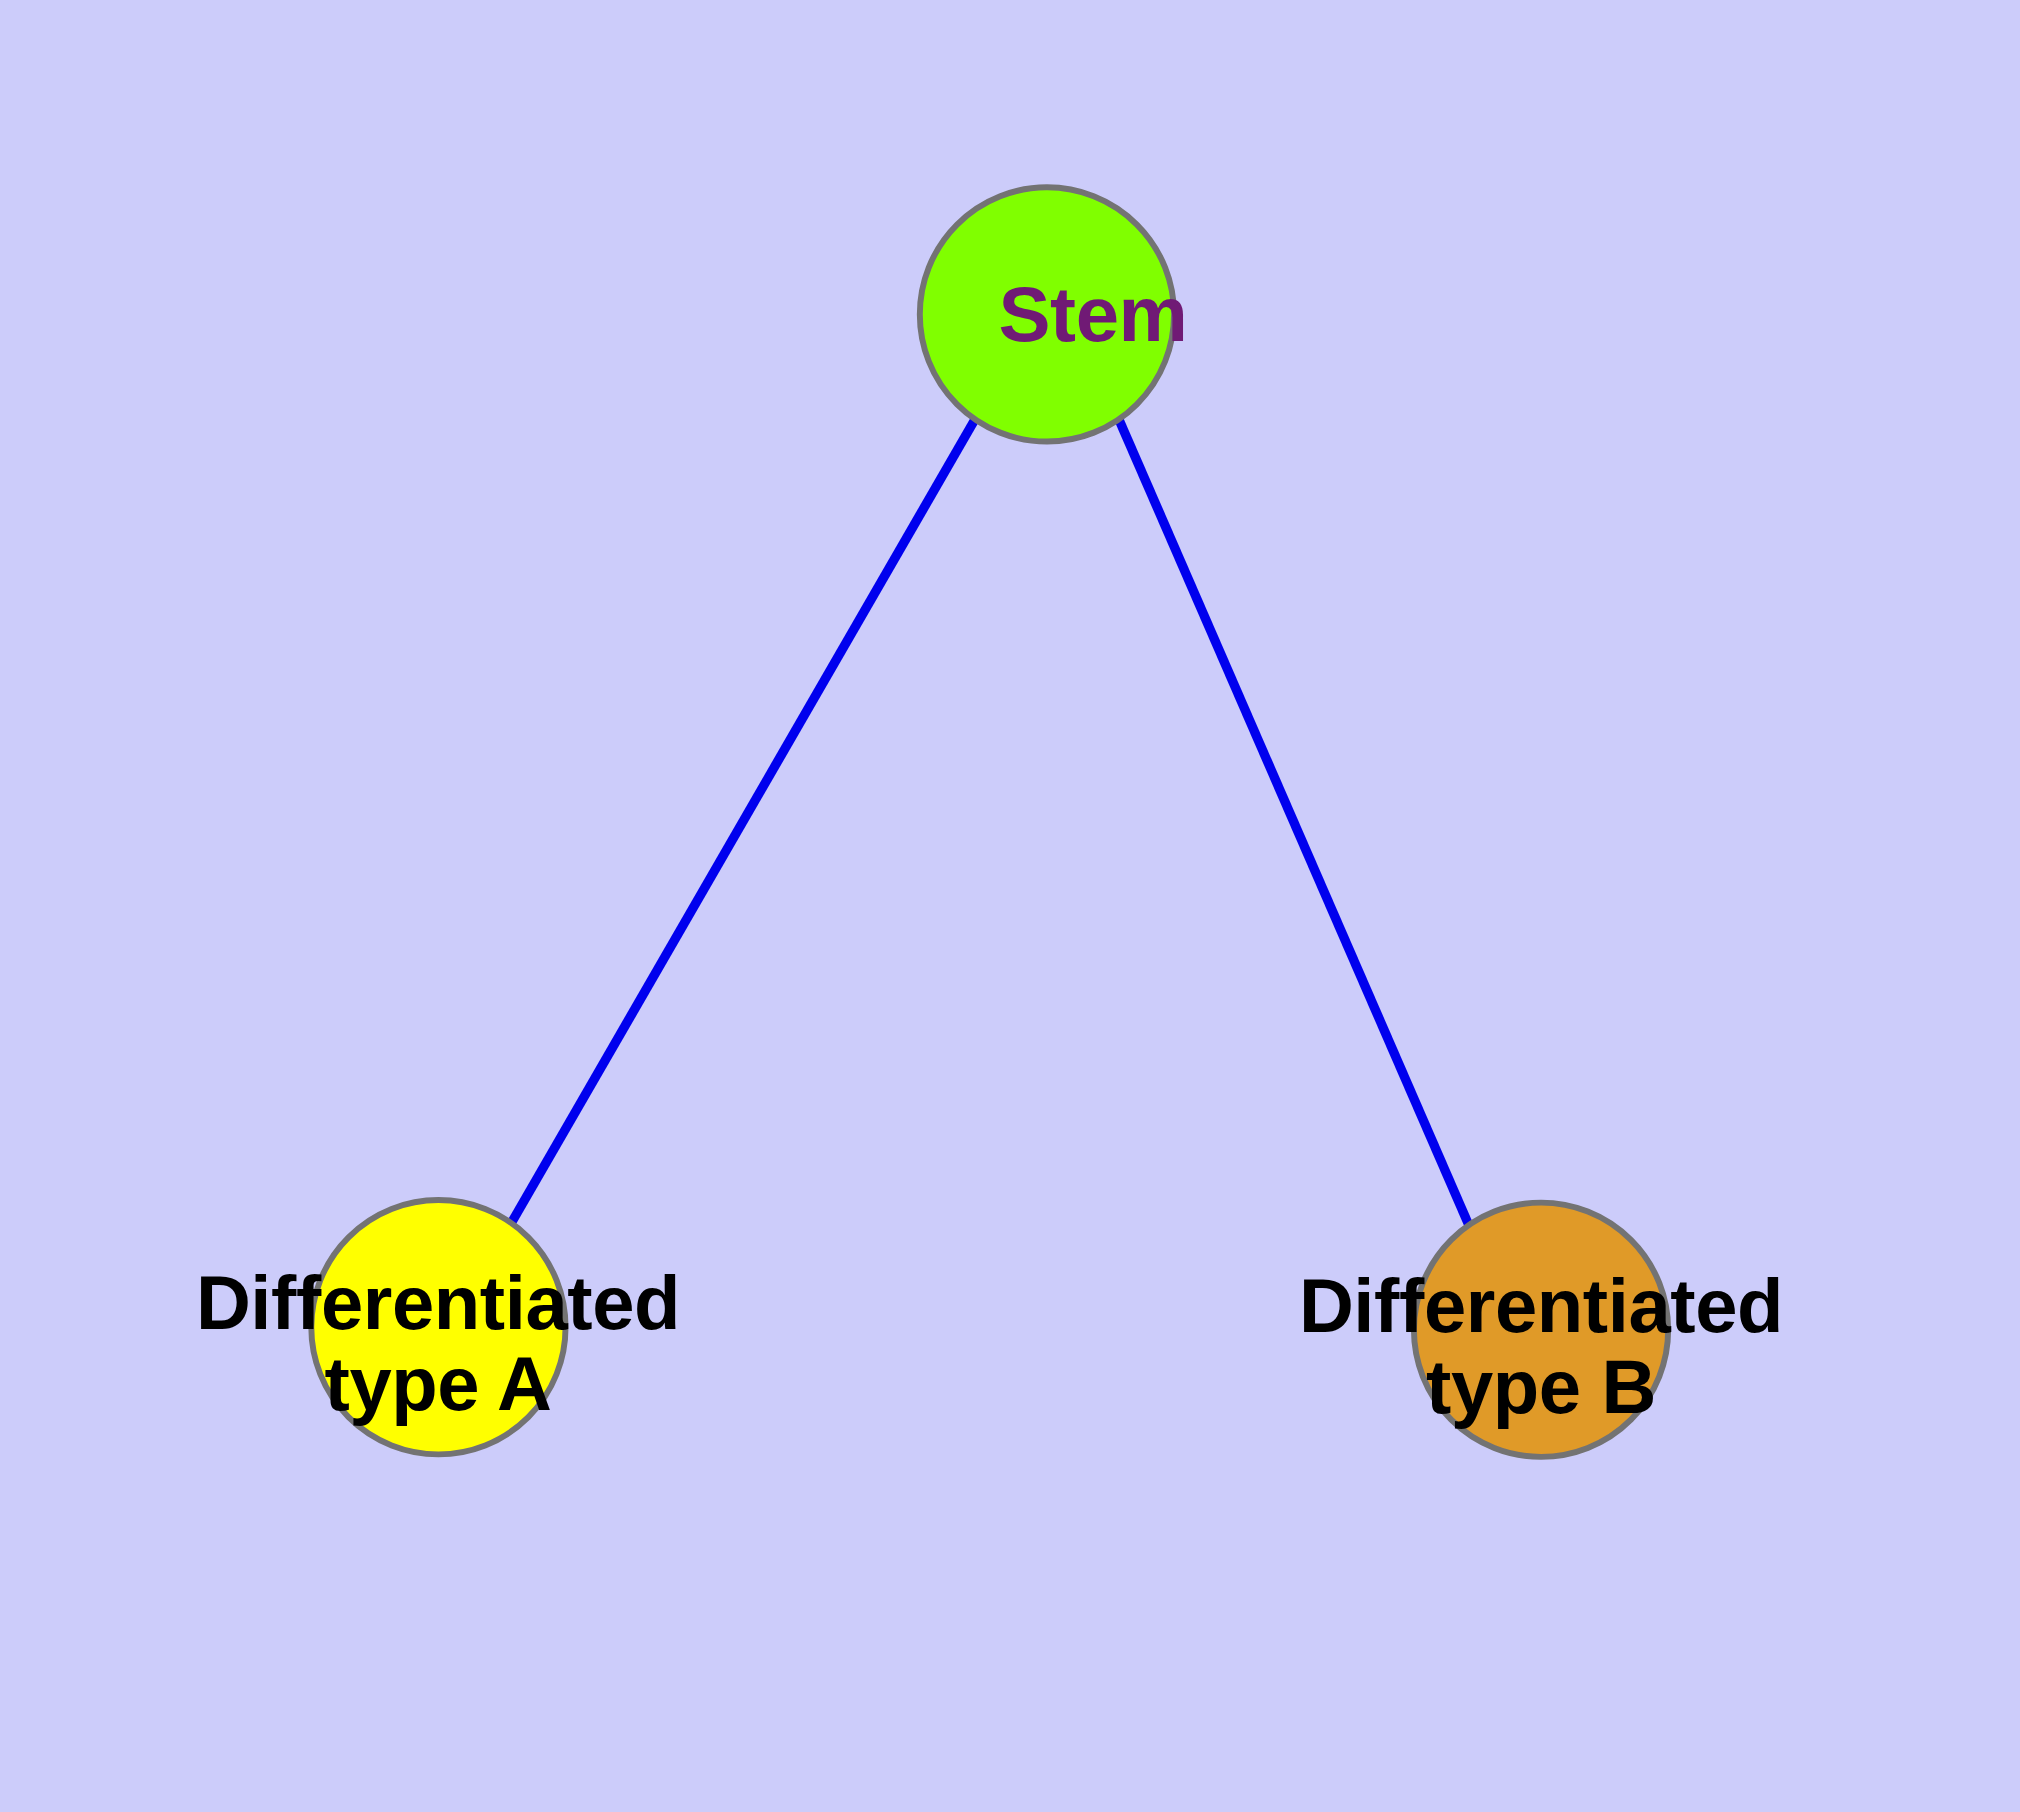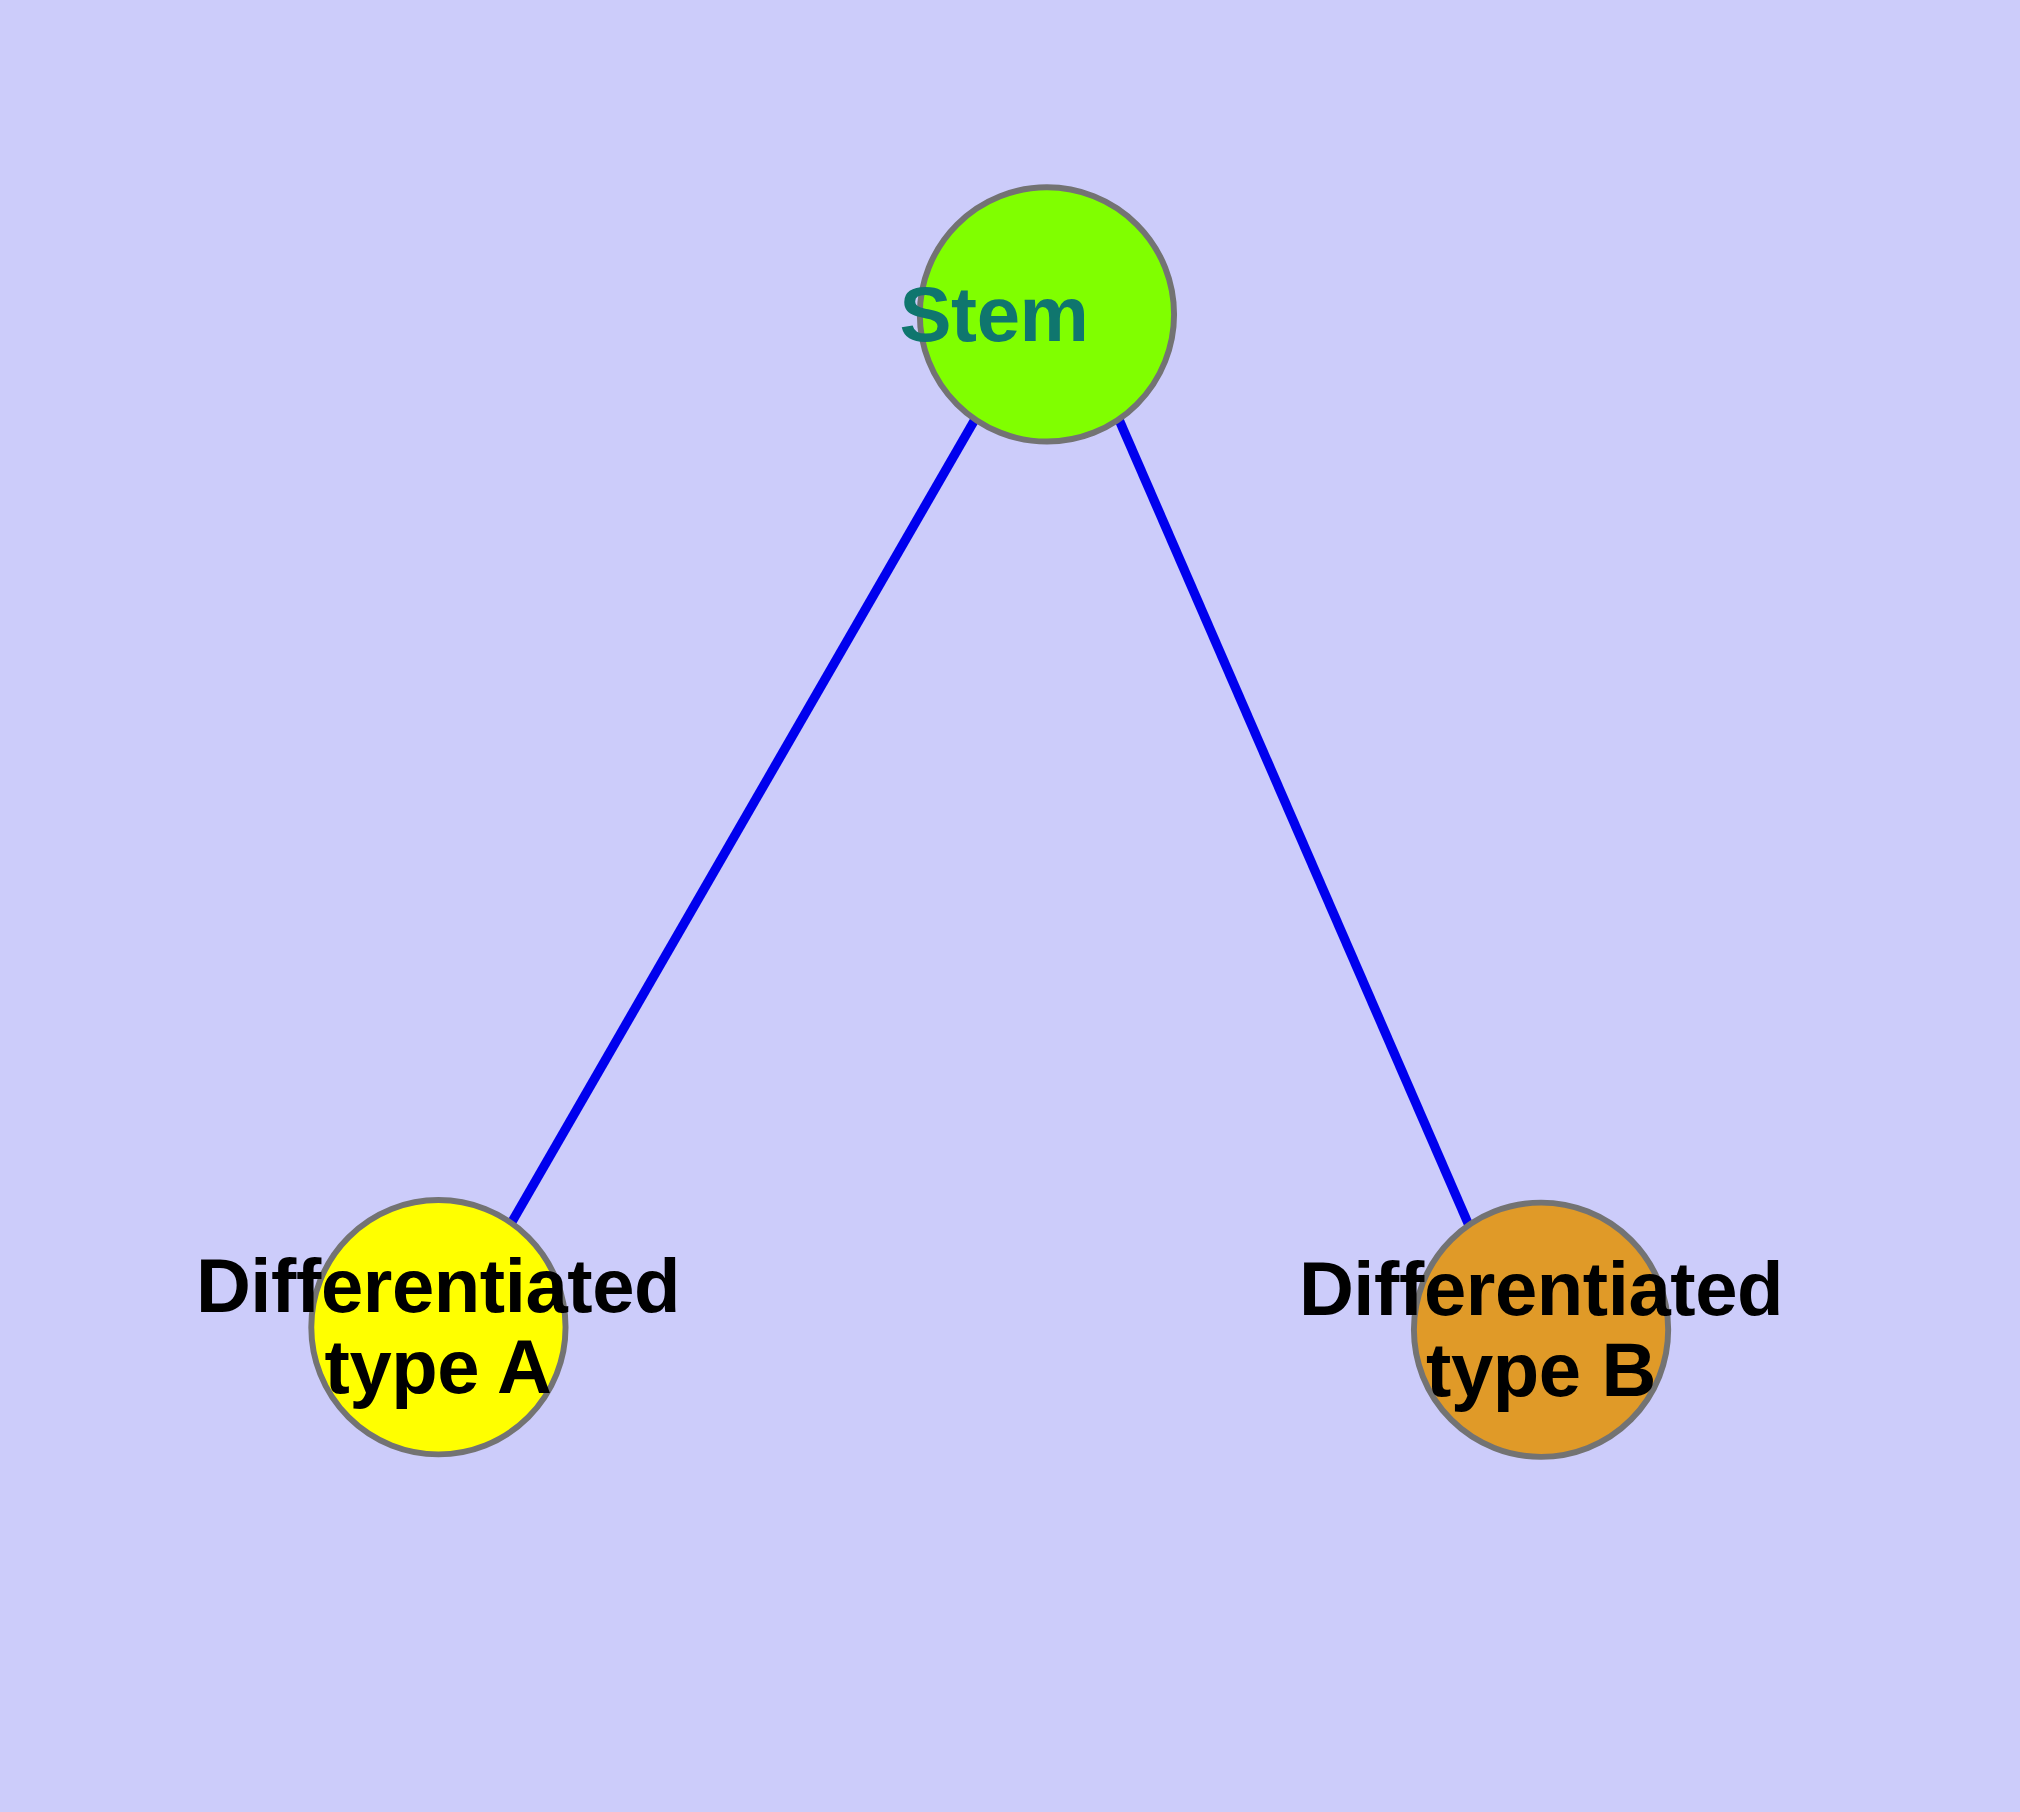--- a/index.html
+++ b/index.html
@@ -36,40 +36,41 @@
     white-space: pre;
     letter-spacing: -0.4px;
     pointer-events: none;
     transform: translate(-50%, -50%);
   }
   .label-root {
     font-size: 78px;
   }
   .label-leaf {
     font-size: 76px;
+    margin-top: 17px;
   }
 </style>
 </head>
 <body>
 
 <div id="canvas" style="background: rgb(204, 204, 250);">
 
   <svg id="graph-svg" viewBox="0 0 2384 2138">
     <g>
       <line x1="1150" y1="495" x2="603" y2="1443" stroke="#0000ee" stroke-width="11" stroke-linecap="butt"></line>
       <line x1="1320" y1="495" x2="1733" y2="1446" stroke="#0000ee" stroke-width="11" stroke-linecap="butt"></line>
     </g>
     <g>
       <circle cx="1235" cy="371" r="150" fill="#80ff00" stroke="#737373" stroke-width="7"></circle>
       <circle cx="517" cy="1566" r="150" fill="#ffff00" stroke="#737373" stroke-width="7"></circle>
       <circle cx="1818" cy="1569" r="150" fill="#e09a28" stroke="#737373" stroke-width="7"></circle>
     </g>
   </svg>
 
-  <div class="node-label label-root" style="left: 994px; top: 314px; color: #0f766e;">Stem</div>
+  <div class="node-label label-root" style="left: 1093px; top: 314px; color: #701a75;">Stem</div>
 
   <div class="node-label label-leaf" style="left: 438px; top: 1327px; color: rgb(0, 0, 0);">Differentiated
 type A</div>
 
   <div class="node-label label-leaf" style="left: 1541px; top: 1330px; color: rgb(0, 0, 0);">Differentiated
 type B</div>
 
 </div>
 
 

